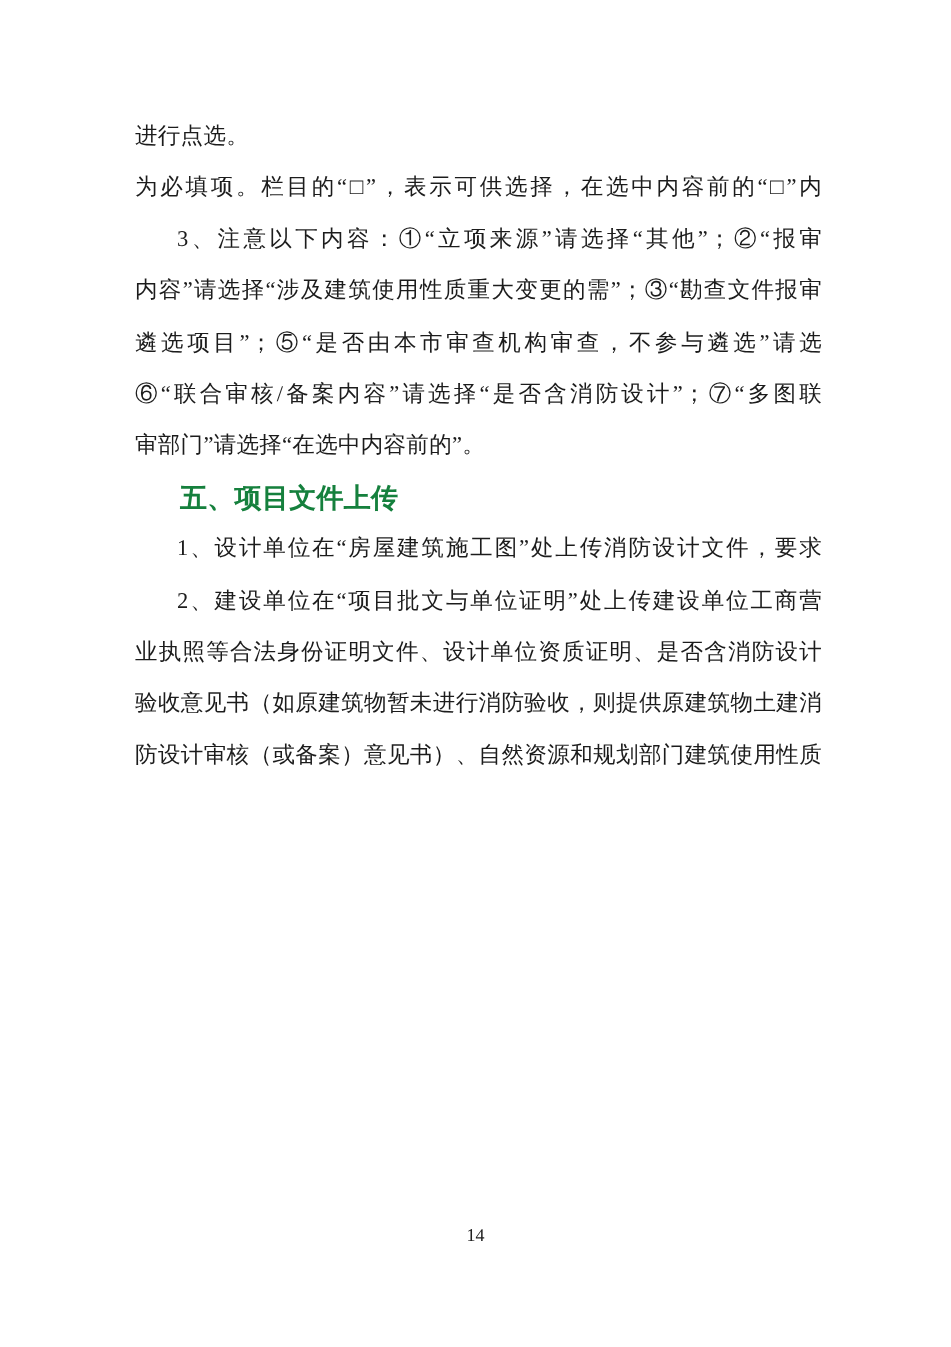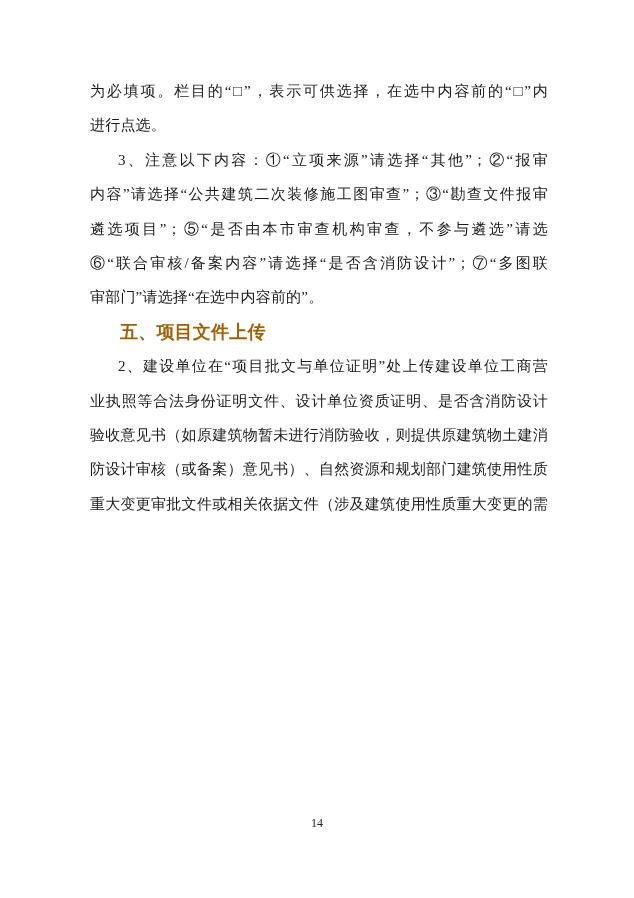--- a/index.html
+++ b/index.html
@@ -38,46 +38,46 @@
   }
   
   .indent {
     text-indent: 28px;
   }
   .heading {
     font-family: "Liberation Sans", "DejaVu Sans", sans-serif;
     font-weight: bold;
     font-size: 18px;
     text-indent: 30px;
-    color: #a16207;
+    color: #15803d;
   }
   .pagenum {
     position: absolute;
     left: 0;
     right: 0;
     top: 816px;
     text-align: center;
     font-size: 12px;
     color: #222222;
     font-family: "Liberation Serif", "DejaVu Serif", serif;
   }
 </style>
 </head>
 <body>
 
 <div class="page">
   <div class="content">
+    <div class="line">进行点选。</div>
     <div class="line j">为必填项。栏目的“□”，表示可供选择，在选中内容前的“□”内</div>
-    <div class="line">进行点选。</div>
     <div class="line j indent">3、注意以下内容：①“立项来源”请选择“其他”；②“报审</div>
-    <div class="line j">内容”请选择“公共建筑二次装修施工图审查”；③“勘查文件报审</div>
+    <div class="line j">内容”请选择“涉及建筑使用性质重大变更的需”；③“勘查文件报审</div>
     <div class="line j">遴选项目”；⑤“是否由本市审查机构审查，不参与遴选”请选择“是”；</div>
     <div class="line j">⑥“联合审核/备案内容”请选择“是否含消防设计”；⑦“多图联</div>
     <div class="line">审部门”请选择“在选中内容前的”。</div>
     <div class="line heading">五、项目文件上传</div>
+    <div class="line j indent">1、设计单位在“房屋建筑施工图”处上传消防设计文件，要求</div>
     <div class="line j indent">2、建设单位在“项目批文与单位证明”处上传建设单位工商营</div>
     <div class="line j">业执照等合法身份证明文件、设计单位资质证明、是否含消防设计</div>
     <div class="line j">验收意见书（如原建筑物暂未进行消防验收，则提供原建筑物土建消</div>
     <div class="line j">防设计审核（或备案）意见书）、自然资源和规划部门建筑使用性质</div>
-    <div class="line j">重大变更审批文件或相关依据文件（涉及建筑使用性质重大变更的需</div>
   </div>
   <div class="pagenum">14</div>
 </div>
 
 </body></html>

